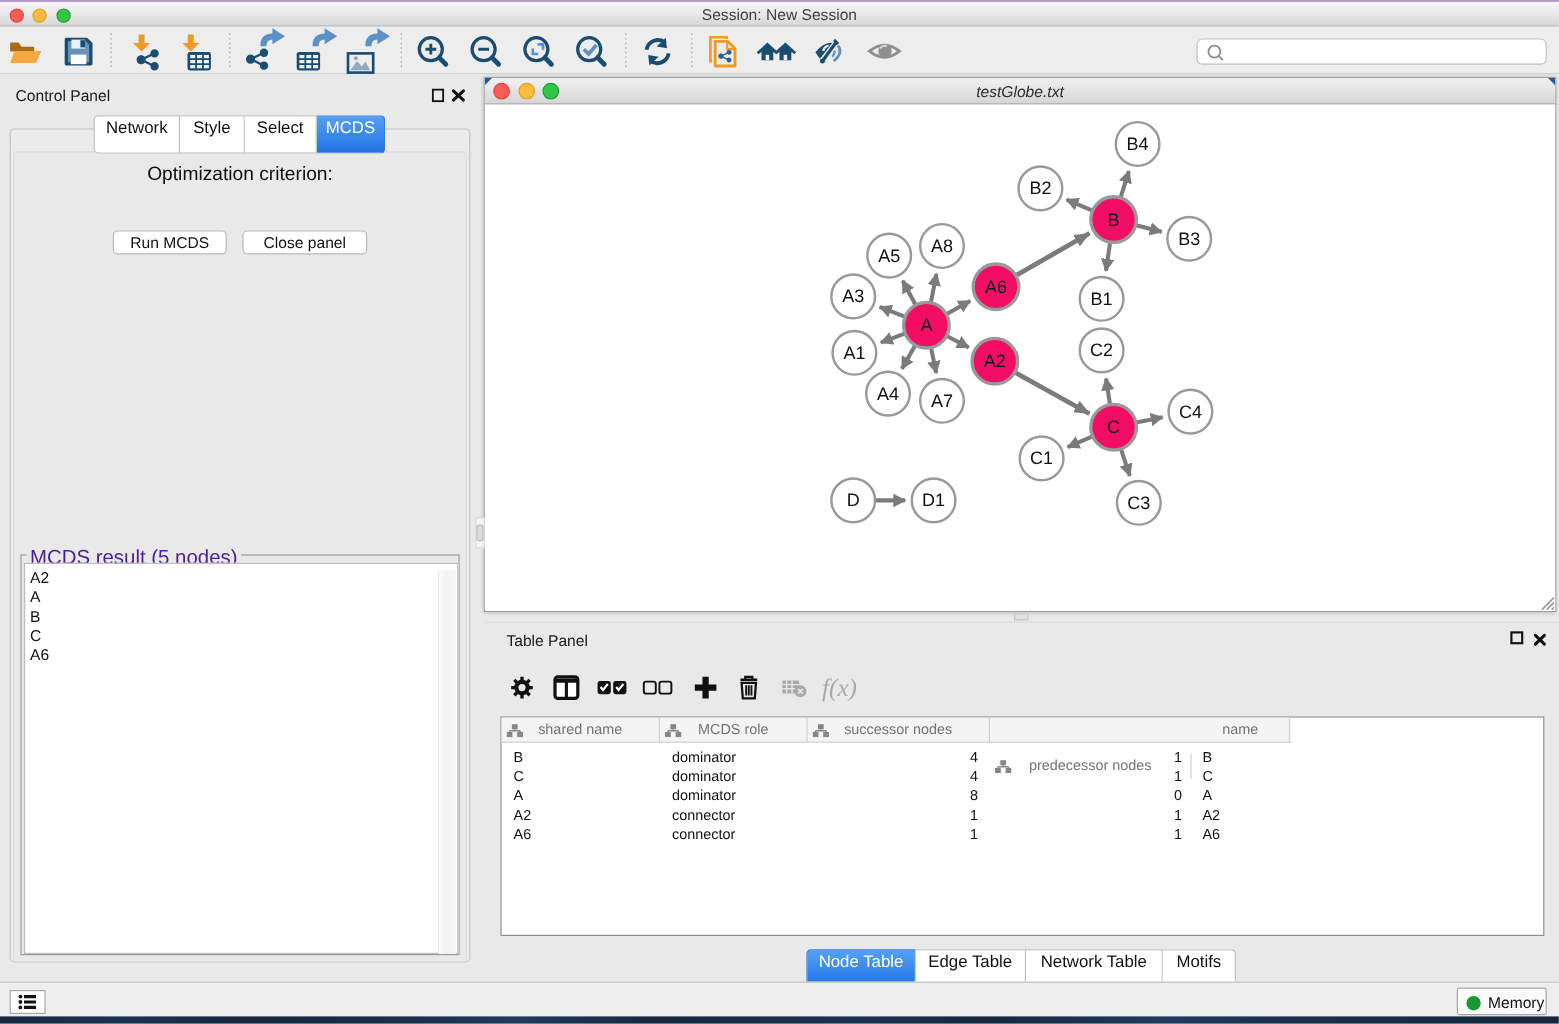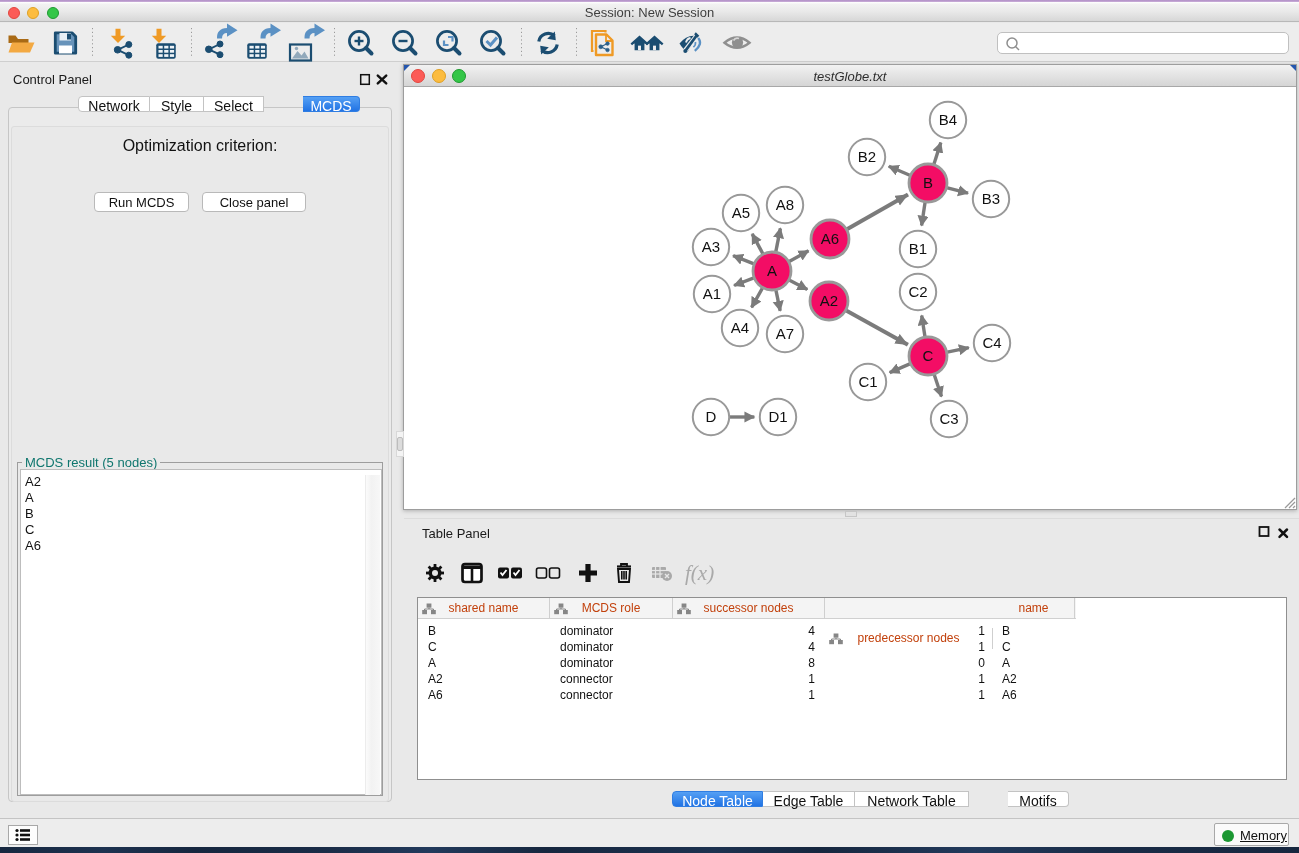--- a/index.html
+++ b/index.html
@@ -19,42 +19,42 @@
 
 #toolbar { left:0; top:23px; width:1299px; height:39px; background:#ededed;
   border-bottom:1px solid #cfcfcf; }
 #searchbox { position:absolute; left:997px; top:9px; width:292px; height:22px;
   background:#fff; border:1px solid #c0c0c0; border-radius:5px; }
 
 
 #cpanel { left:0; top:62px; width:404px; height:756px; background:#e9e9e9; }
 #cpanel-title { position:absolute; left:13px; top:10px; font-size:13px; color:#1a1a1a; }
 .tabbar { position:absolute; display:flex; }
-.tabbar .tab { height:16px; line-height:19px; text-align:center; font-size:14px;
+.tabbar .tab { height:32px; line-height:19px; text-align:center; font-size:14px;
   background:#fff; border:1px solid #c3c3c3; border-left:none; color:#111; }
 .tabbar .tab:first-child { border-left:1px solid #c3c3c3; border-radius:4px 0 0 4px; }
-.tabbar .tab:last-child { border-radius:0 4px 4px 0;margin-left:39px; }
+.tabbar .tab:last-child { border-radius:0 4px 4px 0; }
 .tabbar .tab.sel { background:linear-gradient(180deg,#55a0f4,#2173e4); color:#fff; border-color:#2f7de2; }
 #cp-inner { position:absolute; left:8px; top:45px; width:384px; height:695px;
   border:1px solid #c6c6c6; border-radius:4px; background:#ebebeb; }
 #cp-sub { position:absolute; left:2px; top:18px; width:378px; height:676px;
   border:1px solid #dcdcdc; border-radius:3px; background:#e9e9e9; }
 #opt-label { position:absolute; left:0; top:29px; width:100%; text-align:center; font-size:16px; color:#111; }
 #dropdown { position:absolute; left:33px; top:52px; width:313px; height:20px;
   background:#fff; border:1px solid #b9b9b9; border-radius:4px; font-size:13px; color:#111; }
 #dropdown span.txt { position:absolute; left:13px; top:2px; }
 #dd-step { position:absolute; right:-1px; top:-1px; width:17px; height:20px; border-radius:0 4px 4px 0;
   background:linear-gradient(180deg,#4b97f8,#1a66ea); }
 .btn { position:absolute; height:20px; background:#fff; border:1px solid #b9b9b9; border-radius:4px;
   font-size:13px; color:#111; text-align:center; line-height:19px; }
 
 #fieldset { position:absolute; left:8px; top:354px; width:366px; height:334px;
   border:1px solid #9d9d9d; background:#e9e9e9; }
 #fieldset legend.lg { position:absolute; left:4px; top:-8px; background:#e9e9e9; padding:0 3px;
-  font-size:13px; color:#0f766e; }
+  font-size:17px; color:#4c1d95; }
 #listbox { position:absolute; left:2px; top:6px; width:362px; height:326px; background:#fff;
   border:1px solid #bdbdbd; font-size:13px; color:#111; }
 #listbox .sb { position:absolute; right:1px; top:5px; width:15px; height:320px; background:linear-gradient(90deg,#fbfbfb,#f2f2f2 40%,#f7f7f7); border-left:1px solid #ececec;}
 #listbox div.it { padding-left:4px; height:16px; line-height:16px; }
 
 
 #netwin { left:403px; top:64px; width:894px; height:446px; background:#fff;
   border:1px solid #9d9d9d; box-shadow:0 1px 4px rgba(0,0,0,0.25); }
 #nw-titlebar { position:absolute; left:0; top:0; width:100%; height:22px;
   background:linear-gradient(180deg,#f2f2f2,#d5d5d5); border-bottom:1px solid #a8a8a8; }
@@ -64,21 +64,21 @@
 
 
 #tpanel { left:404px; top:518px; width:895px; height:299px; background:#e9e9e9; border-top:1px solid #dcdcdc; }
 #tp-title { position:absolute; left:18px; top:7px; font-size:13px; color:#1a1a1a; }
 #tp-toolbar { position:absolute; left:13px; top:35px; width:869px; height:38px; }
 #tp-table { position:absolute; left:13px; top:78px; width:870px; height:183px; background:#fff;
   border:1px solid #8f8f8f; }
 #tp-thead { position:absolute; left:0; top:0; width:658px; height:21px; background:#f4f4f4;
   border-bottom:1px solid #d0d0d0; }
 .thcell { position:absolute; top:0; height:21px; border-right:1px solid #cfcfcf; font-size:12px;
-  color:#c2410c; text-align:center; line-height:21px; }
+  color:#737373; text-align:center; line-height:21px; }
 .trow { position:absolute; left:0; width:661px; height:16px; font-size:12px; color:#111; }
 .trow span { position:absolute; top:1px; }
 
 #bottom-tabs { position:absolute; left:268px; top:272px;justify-content:center; }
 
 
 #statusbar { left:0; top:818px; width:1299px; height:29px; background:#ededed; border-top:1px solid #c4c4c4; }
 #listbtn { position:absolute; left:8px; top:6px; width:30px; height:20px; background:#fdfdfd;
   border:1px solid #a8a8a8; }
 #membtn { position:absolute; left:1214px; top:4px; width:75px; height:23px; background:#fafafa;
@@ -557,20 +557,20 @@
             <circle cx="8" cy="13.5" r="1.6"></circle>
           </g>
 <g stroke="#111" stroke-width="2.6">
             <line x1="11" y1="4.5" x2="21" y2="4.5"></line>
             <line x1="11" y1="9" x2="21" y2="9"></line>
             <line x1="11" y1="13.5" x2="21" y2="13.5"></line>
           </g>
 </svg></div>
     <div id="membtn">
         <span style="position:absolute;left:7px;top:5.5px;width:12px;height:12px;border-radius:50%;background:#1b9732;"></span>
-        <span style="position:absolute;left:25px;top:4px;text-decoration:underline;">Memory</span>
+        <span style="position:absolute;left:25px;top:4px;">Memory</span>
       </div>
   </div>
   <div class="abs" style="left:396px;top:431px;width:8px;height:26px;background:#f4f4f4;border:1px solid #d8d8d8;"></div>
   <div class="abs" style="left:397px;top:437px;width:6px;height:14px;background:#dcdcdc;border:1px solid #bdbdbd;border-radius:2px;"></div>
   <div class="abs" style="left:845px;top:511px;width:12px;height:6px;background:#e2e2e2;border:1px solid #c6c6c6;"></div>
   <div id="wallpaper" class="abs"></div>
 </div>
 
 </body></html>

